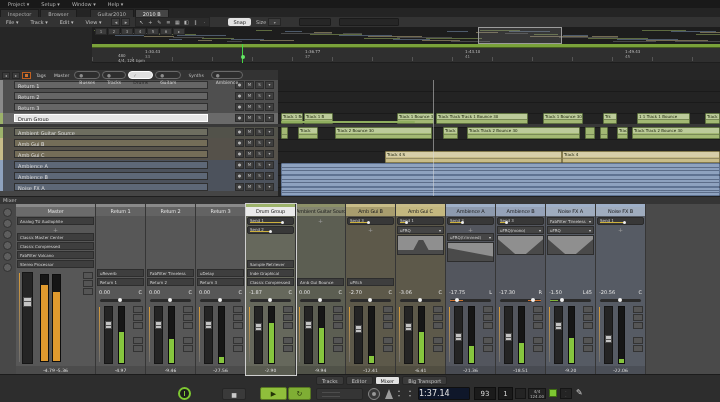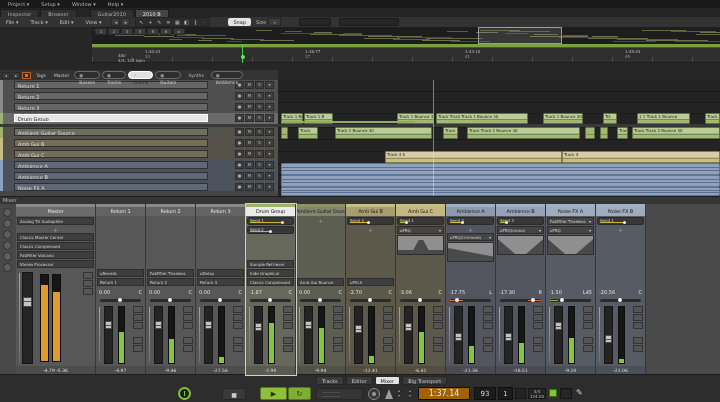--- a/index.html
+++ b/index.html
@@ -121,21 +121,21 @@
 #powerbtn i{position:absolute;left:4px;top:2px;width:1px;height:5px;background:#7ec832}
 #stopbtn{left:222px;top:1px;width:24px;height:12px;background:#3a3a3a;border:1px solid #262626;border-radius:2px;color:#c9c9c9;font-size:6px;line-height:11px;text-align:center}
 #playbtn{left:260px;top:0;width:27px;height:13px;background:#8fbf3b;border:1px solid #577722;border-radius:2px;color:#233307;font-size:7px;line-height:12px;text-align:center}
 #loopbtn{left:288px;top:0;width:23px;height:13px;background:#7fae34;border:1px solid #577722;border-radius:2px;color:#233307;font-size:7px;line-height:12px;text-align:center}
 #flatbox{left:316px;top:1px;width:47px;height:12px;background:#353535;border:1px solid #262626;border-radius:2px}
 #flatbox i{position:absolute;left:5px;top:3px;width:18px;height:1px;background:#4d4d4d;box-shadow:0 4px #4d4d4d}
 #recbtn{left:368px;top:1px;width:12px;height:12px;border-radius:50%;border:1px solid #8a8a8a;background:#383838}
 #recbtn i{position:absolute;left:3px;top:3px;width:4px;height:4px;border-radius:50%;background:#9a9a9a}
 #metro{left:385px;top:2px;width:0;height:0;border-left:4px solid transparent;border-right:4px solid transparent;border-bottom:10px solid #9c9c9c}
 .spin{top:1px;width:8px;height:12px;color:#9a9a9a;font-size:4px;line-height:5px;text-align:center}
-#timebox{left:418px;top:0;width:52px;height:13px;background:#a16207;border:1px solid #0f0f0f;color:#e4e4e4;font-size:8px;line-height:12px;text-align:center;border-radius:1px}
+#timebox{left:418px;top:0;width:52px;height:13px;background:#0f172a;border:1px solid #0f0f0f;color:#e4e4e4;font-size:8px;line-height:12px;border-radius:1px}
 #barbox{left:474px;top:0;width:22px;height:13px;background:#1b1b1b;border:1px solid #0f0f0f;color:#dcdcdc;font-size:7px;line-height:12px;text-align:center}
 #beatbox{left:498px;top:0;width:15px;height:13px;background:#1b1b1b;border:1px solid #0f0f0f;color:#dcdcdc;font-size:7px;line-height:12px;text-align:center}
 #minibox{left:515px;top:1px;width:11px;height:11px;background:#242424;border:1px solid #151515}
 #sigbox{left:528px;top:1px;width:18px;height:11px;background:#242424;border:1px solid #151515;color:#b5b5b5;font-size:4px;line-height:5px;text-align:center}
 #led{left:549px;top:2px;width:8px;height:8px;background:#7ec832;border:1px solid #3f6b12}
 #mini2{left:560px;top:1px;width:12px;height:11px;background:#242424;border:1px solid #151515;color:#8d8d8d;font-size:4px;line-height:5px;text-align:center}
 #pencil{left:576px;top:1px;font-size:8px;color:#cfcfcf}
 </style>
 </head>
 <body>

